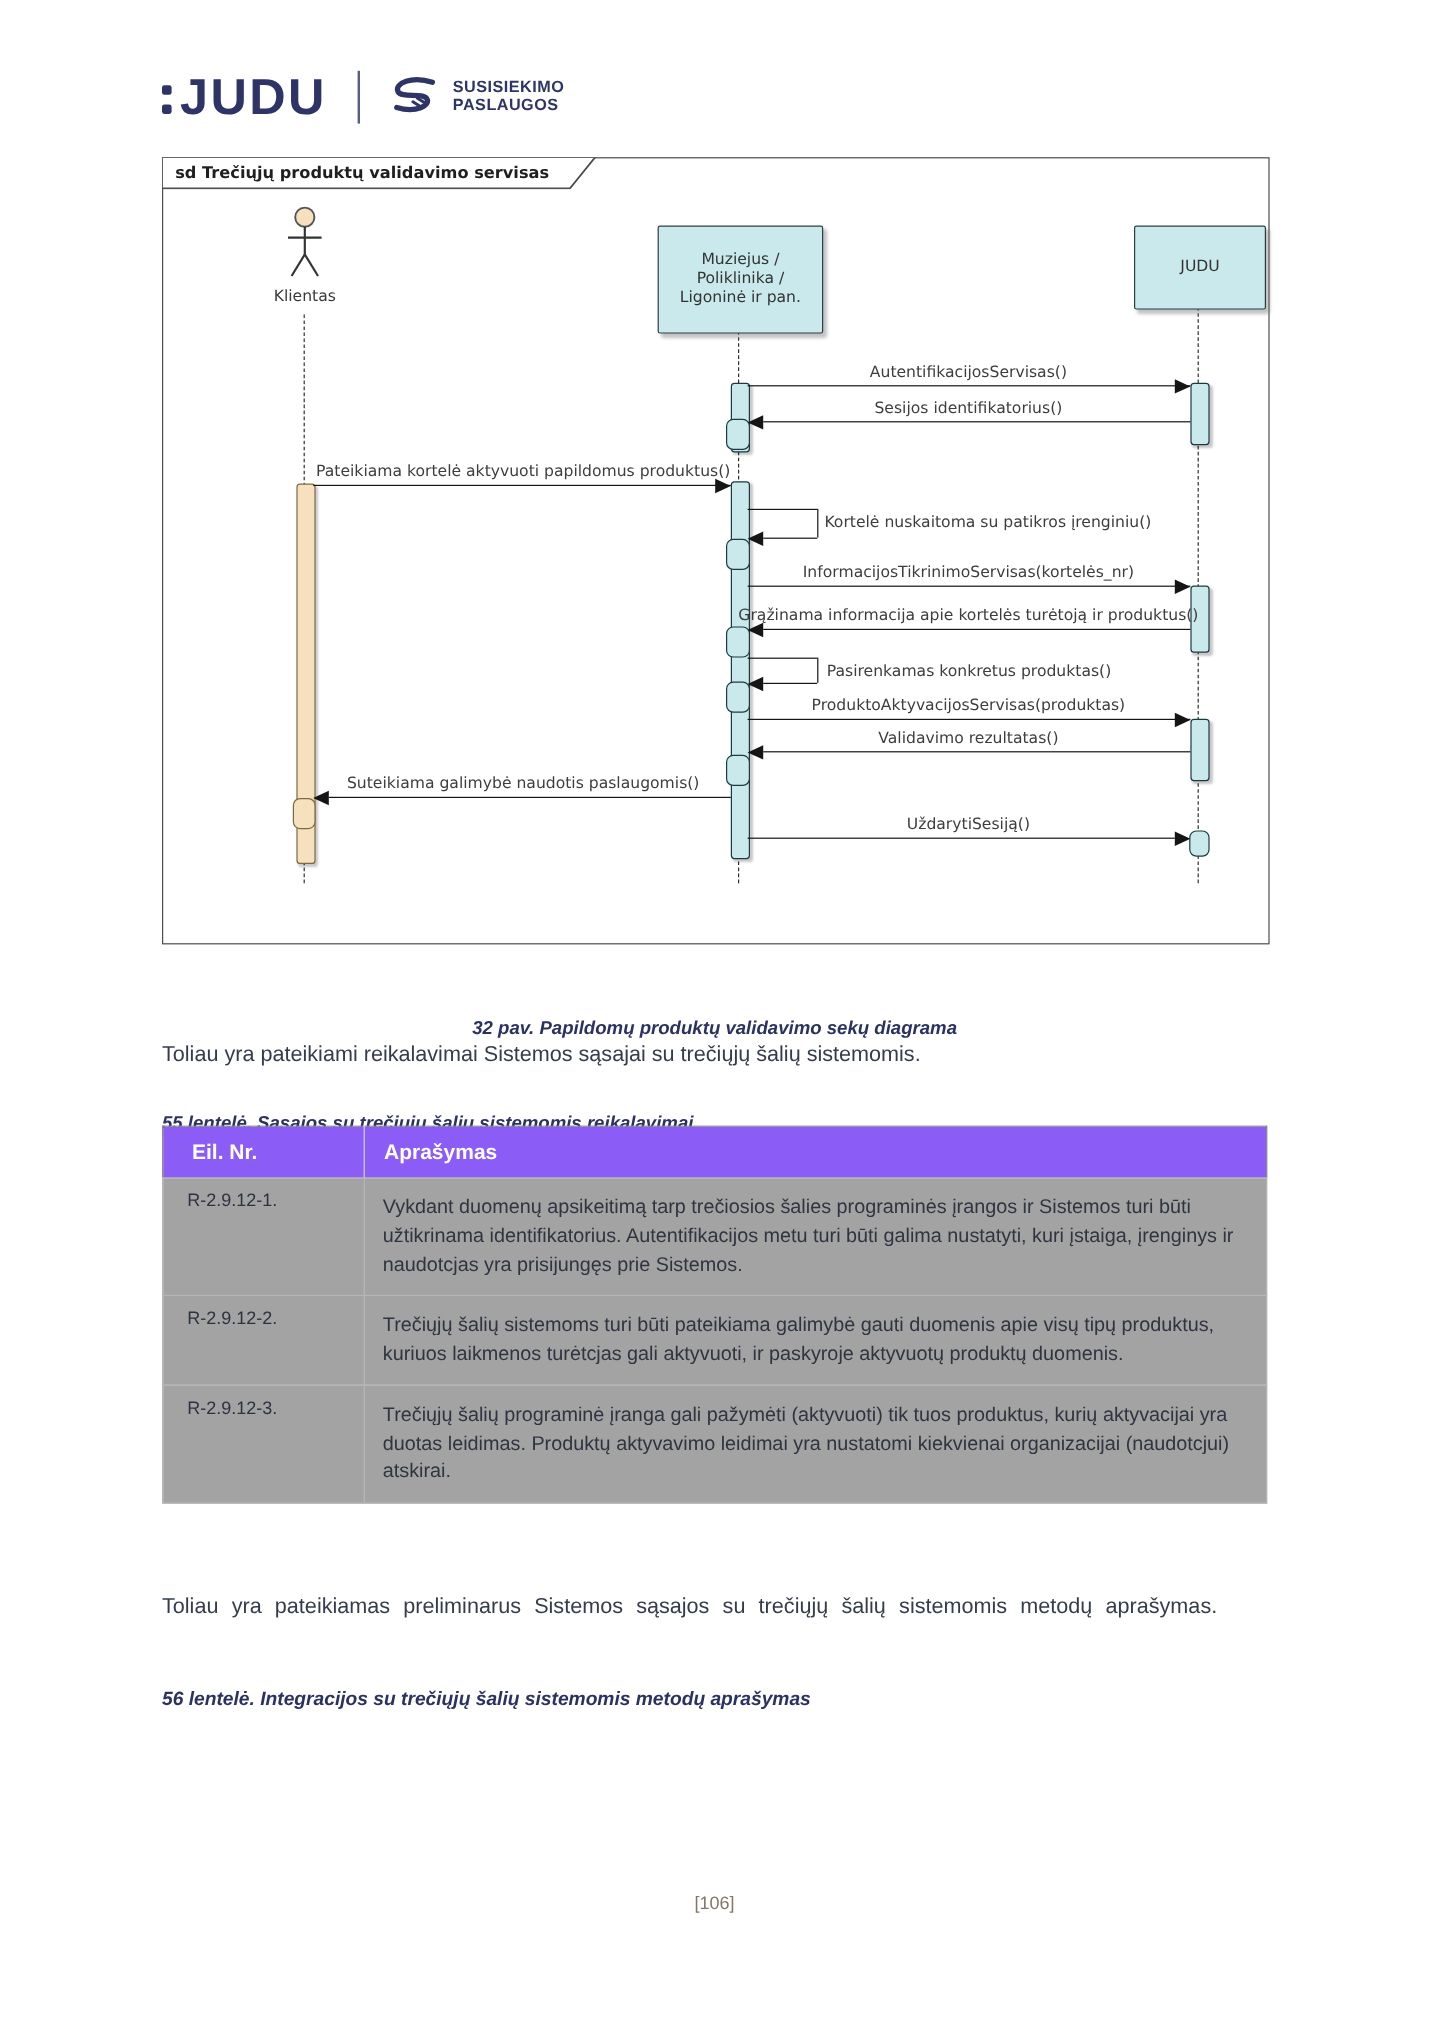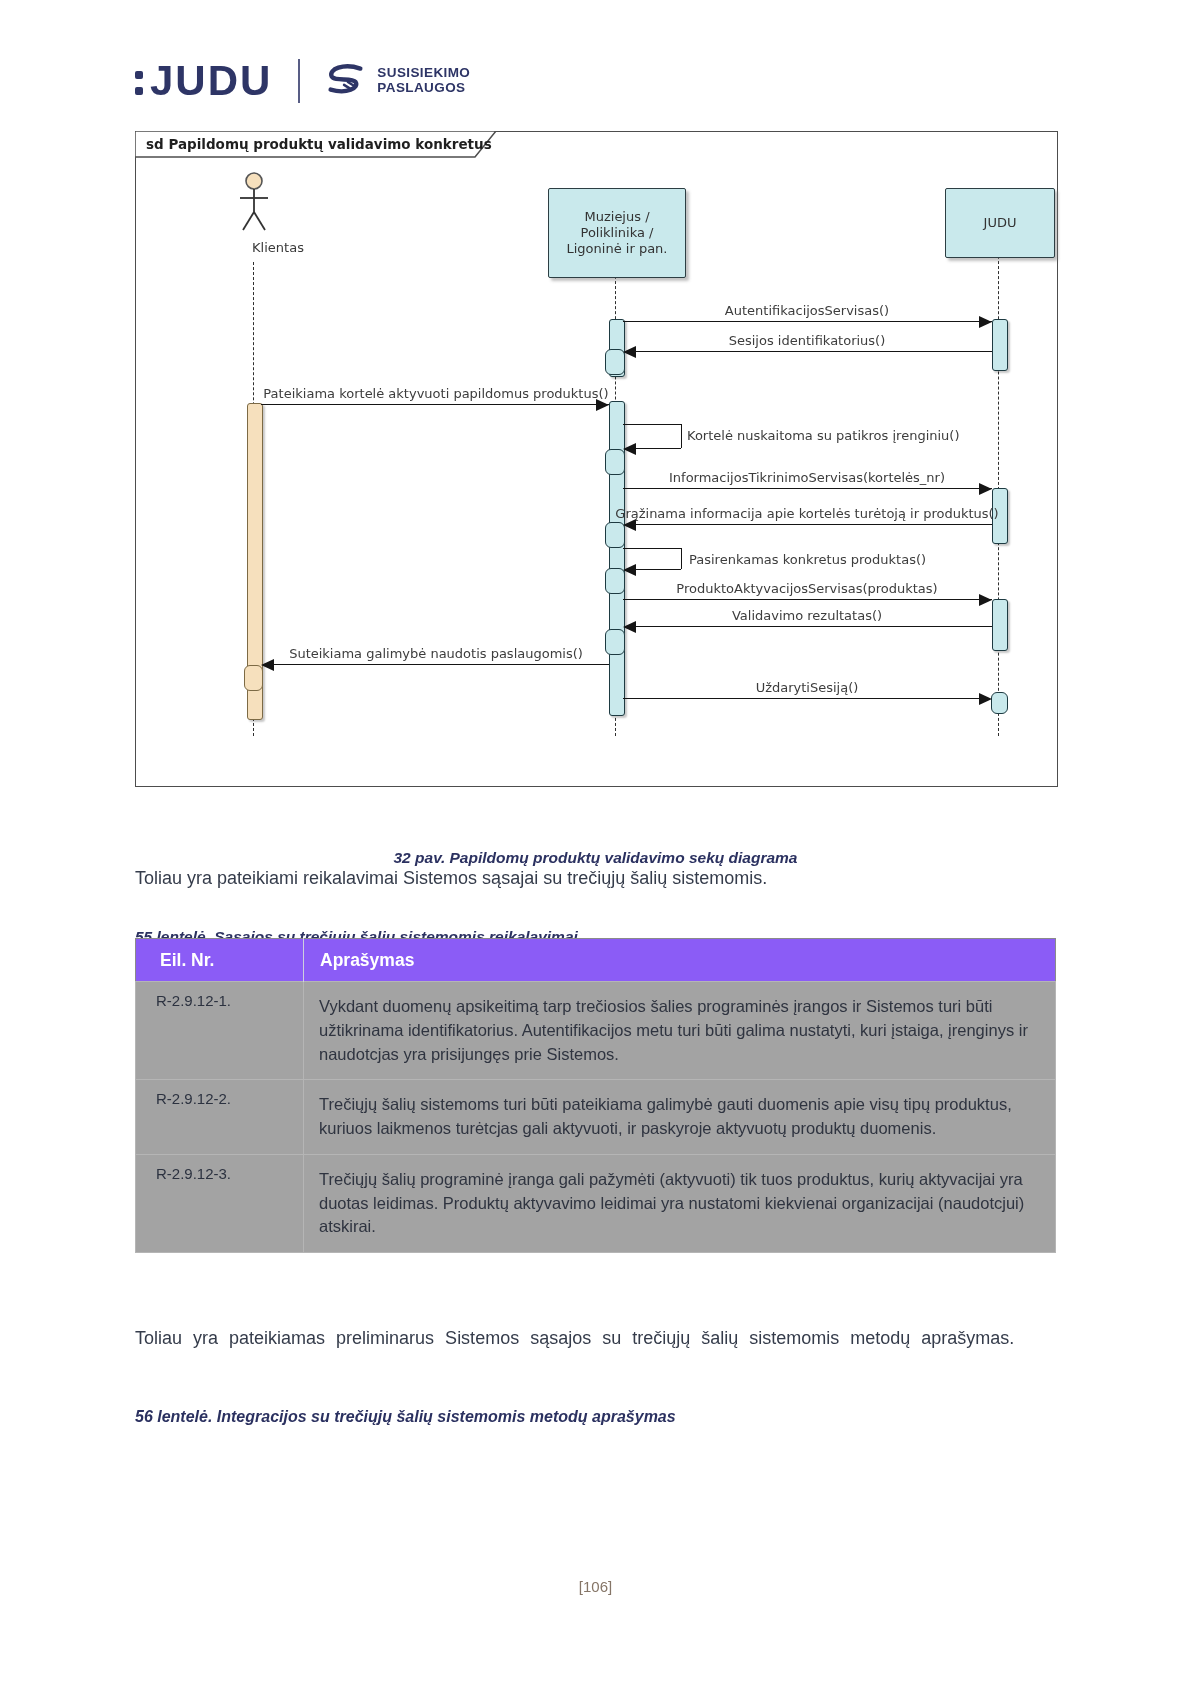--- a/index.html
+++ b/index.html
@@ -29,21 +29,21 @@
   .ll-m{left:479px;top:144px;height:460px;}
   .ll-i{left:862px;top:124px;height:480px;}
 
   .obox{position:absolute;background:#c9e9ec;border:1.3px solid #2c3e43;border-radius:2px;
         box-shadow:3px 3px 3px rgba(120,120,120,.45);display:flex;align-items:center;justify-content:center;
         text-align:center;line-height:1.25;color:#333;}
   .obox-m{left:412px;top:56px;width:136px;height:88px;white-space:pre-line;}
   .obox-i{left:809px;top:56px;width:108px;height:68px;}
 
   .actor-svg{position:absolute;left:100px;top:40px;}
-  .actor-label{position:absolute;left:118px;top:108px;transform:translateX(-50%);white-space:nowrap;margin-left:24px;}
+  .actor-label{position:absolute;left:118px;top:108px;transform:translateX(-50%);white-space:nowrap;}
 
   .bar{position:absolute;border:1.2px solid #1d3a41;background:#c9e9ec;border-radius:3px;
        box-shadow:2px 2px 2px rgba(0,0,0,.22);}
   .bar-peach{background:#f6e0bd;border-color:#7c6a45;}
   .b-ma{left:473px;top:187px;width:14px;height:56px;}
   .b-mb{left:473px;top:269px;width:14px;height:313px;}
   .b-k {left:111px;top:271px;width:14px;height:315px;}
   .b-ia{left:856px;top:187px;width:14px;height:50px;}
   .b-ib{left:856px;top:356px;width:14px;height:54px;}
   .b-ic{left:856px;top:467px;width:14px;height:50px;}
@@ -121,21 +121,21 @@
         <span>SUSISIEKIMO</span>
         <span>PASLAUGOS</span>
       </div>
     </div>
   </header>
 
   <div class="diagram">
     <svg class="frame-tab" viewBox="0 0 362 27">
       <polygon points="0,0 361,0 340,26 0,26" fill="#ffffff" stroke="#4d4d4d" stroke-width="1.5"></polygon>
     </svg>
-    <span class="frame-title">sd Papildomų produktų validavimo konkretus</span>
+    <span class="frame-title">sd Trečiųjų produktų validavimo servisas</span>
 
     <div class="lifeline ll-k"></div>
     <div class="lifeline ll-m"></div>
     <div class="lifeline ll-i"></div>
 
     <svg class="actor-svg" width="36" height="64" viewBox="0 0 36 64">
       <circle cx="18" cy="9" r="8" fill="#f6e0bd" stroke="#555" stroke-width="1.6"></circle>
       <line x1="18" y1="17" x2="18" y2="40" stroke="#333" stroke-width="1.8"></line>
       <line x1="4" y1="26" x2="32" y2="26" stroke="#333" stroke-width="1.8"></line>
       <line x1="18" y1="40" x2="7" y2="58" stroke="#333" stroke-width="1.8"></line>

